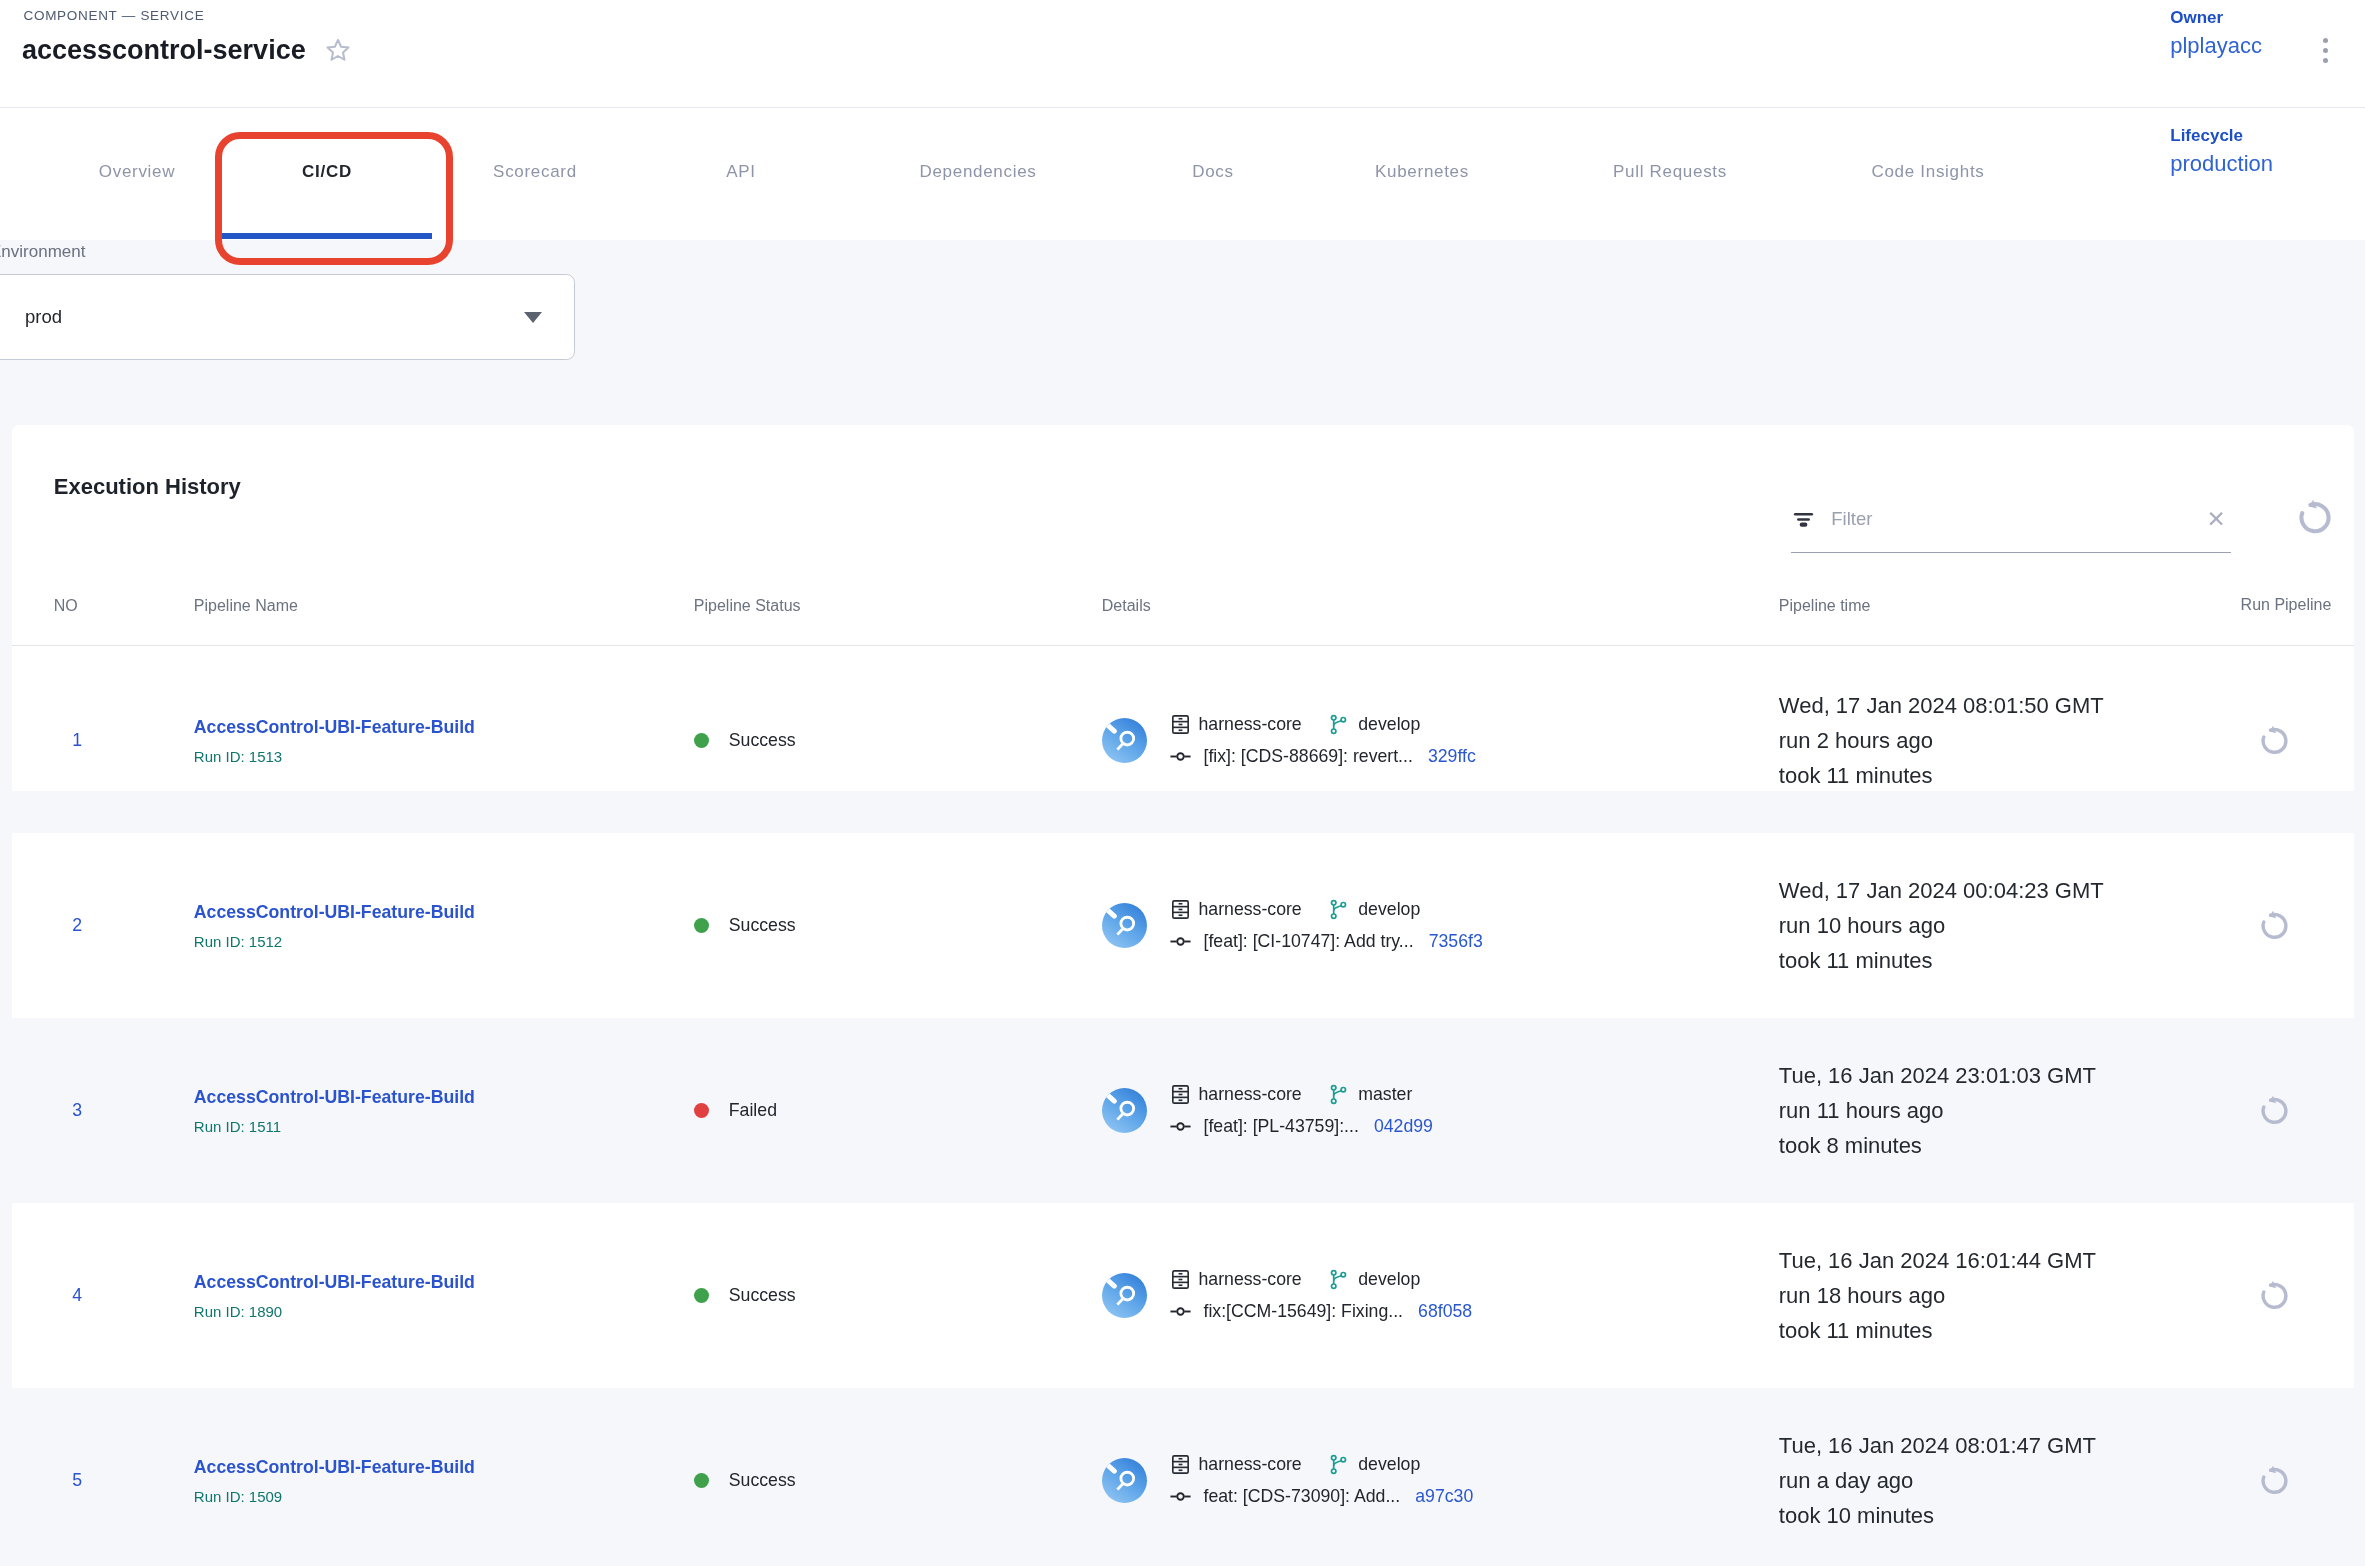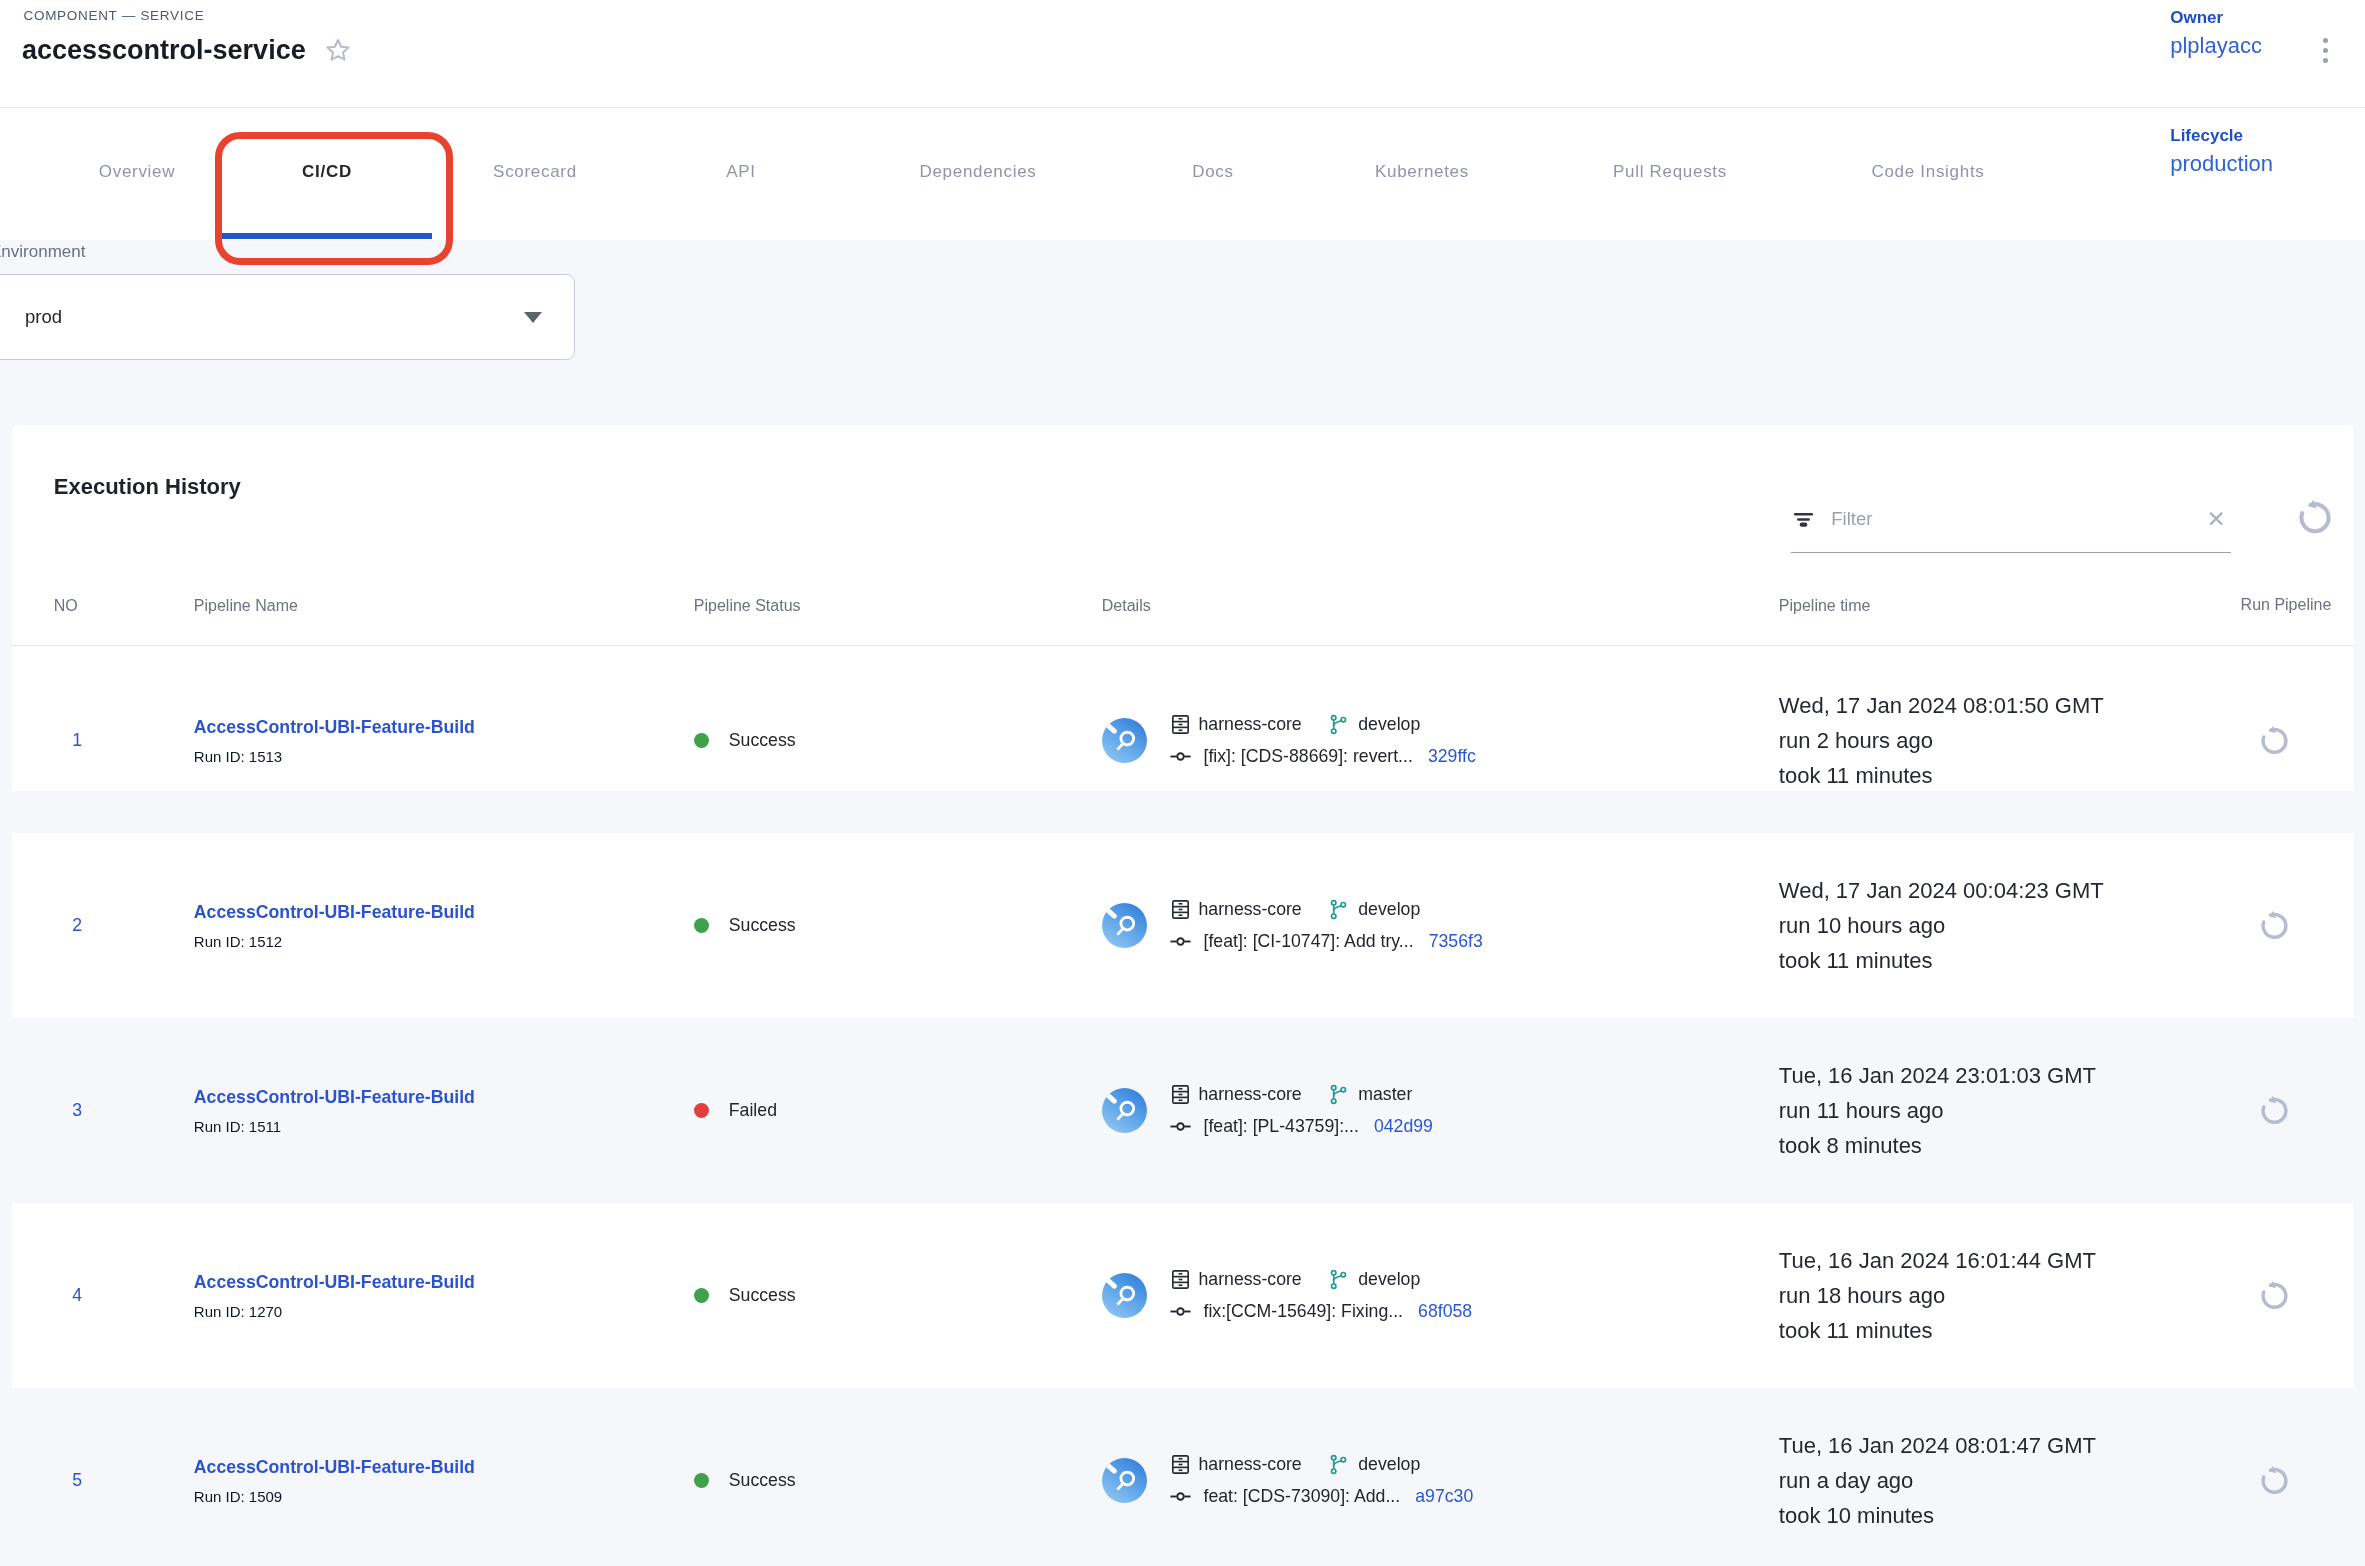--- a/index.html
+++ b/index.html
@@ -117,21 +117,21 @@
   .th.run-col{width:98px; padding-left:11.8px; line-height:1.55;}
   .tbody{position:absolute; top:223px; left:0; width:100%;}
   .trow{height:185px; align-items:center; position:relative;}
   .trow.zebra{background:#f6f7fa;}
   .trow.first::after{
     content:""; position:absolute; left:0; right:0; bottom:0; height:42px;
     background:#f6f7fa;
   }
   .c-no{font-size:17.7px; font-weight:500; color:#2a53cd; padding-left:18.5px;}
   .plink{font-size:17.7px; font-weight:700; color:#2a53cd; text-decoration:none; cursor:pointer; display:inline-block;}
-  .runid{font-size:15px; color:#0f172a; margin-top:10px;}
+  .runid{font-size:15px; color:#0f766e; margin-top:10px;}
   .c-status{display:flex; align-items:center; gap:20px;}
   .dot{width:15px; height:15px; border-radius:50%; flex:0 0 auto;}
   .stext{font-size:17.7px; color:#22252c;}
   .c-details{display:flex; align-items:center; gap:22px; position:relative; z-index:1;}
   .avatar{
     width:45px; height:45px; border-radius:50%;
     background:linear-gradient(215deg,#2f7cd8 5%,#5ea5e9 50%,#93c7f3 95%);
     position:relative; flex:0 0 auto; overflow:hidden;
   }
   .avatar svg{position:absolute; left:5.9px; top:6.7px; width:34px; height:34px;}
@@ -422,21 +422,21 @@
                 <path d="M11.9 3.4 L9.6 7.4 L14.1 8.6" fill="currentColor" stroke="none"></path>
               </svg>
           </button>
         </div>
       </div>
 
       <div class="trow grid">
         <div class="c-no">4</div>
         <div>
           <a class="plink">AccessControl-UBI-Feature-Build</a>
-          <div class="runid">Run ID: 1270</div>
+          <div class="runid">Run ID: 1890</div>
         </div>
         <div class="c-status">
           <span class="dot" style="background: rgb(63, 161, 76);"></span>
           <span class="stext">Success</span>
         </div>
         <div class="c-details">
           <span class="avatar">
             <svg viewBox="0 0 24 24" fill="none" stroke="#ffffff" stroke-width="2">
                 <circle cx="13.6" cy="9.6" r="4.5"></circle>
                 <line x1="10.3" y1="13.4" x2="6.6" y2="17.4"></line>

